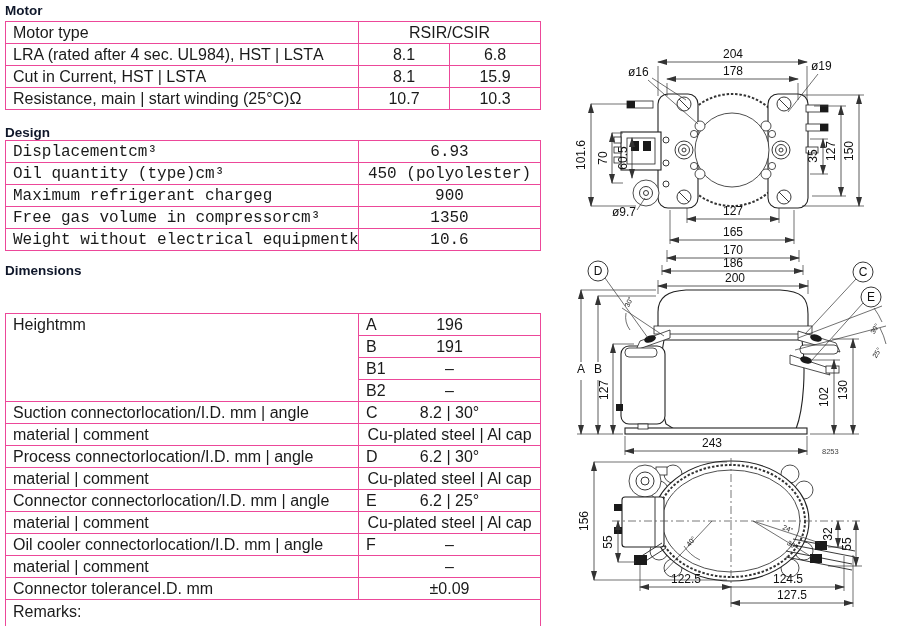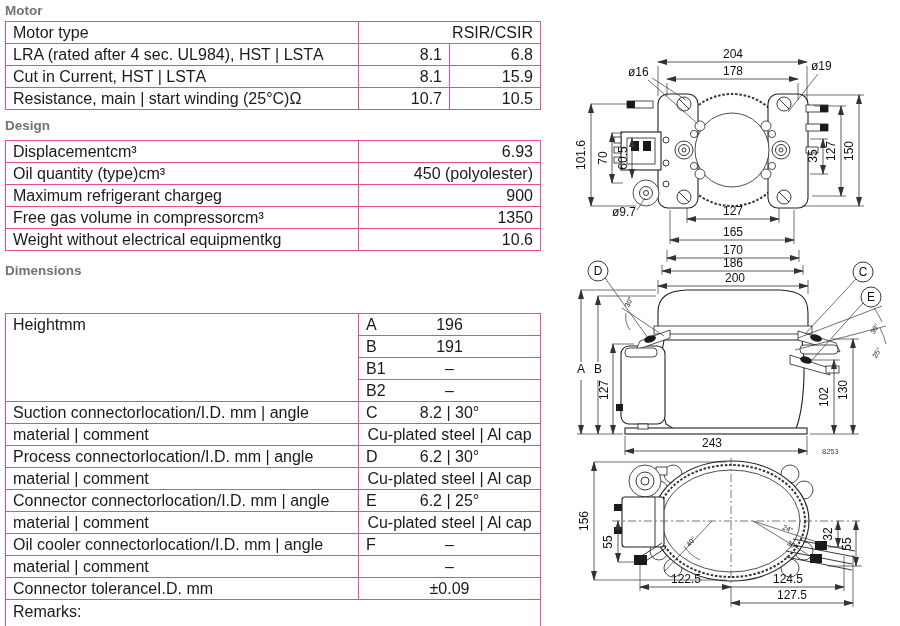--- a/index.html
+++ b/index.html
@@ -1,24 +1,24 @@
 <!DOCTYPE html>
 <html><head>
 <meta charset="utf-8">
 <style>
   html,body{margin:0;padding:0;}
   body{
     width:900px;height:626px;background:#fff;position:relative;
     font-family:"Liberation Sans",sans-serif;color:#1a1a1a;overflow:hidden;
   }
-  .heading{position:absolute;left:5px;font-size:13.5px;font-weight:bold;color:#737373;}
+  .heading{position:absolute;left:5px;font-size:13.5px;font-weight:bold;color:#0f172a;}
   table{border-collapse:collapse;table-layout:fixed;width:535px;position:absolute;left:5px;background:#fff;}
   td{border:1px solid #ec4899;font-size:16px;height:21px;padding:0 7px;overflow:hidden;white-space:nowrap;}
   .lu{display:flex;justify-content:flex-start;align-items:center;}
-  .val{text-align:right;}
+  .val{text-align:center;}
   .kv{position:relative;text-align:center;}
   .kv .k{position:absolute;left:7px;top:50%;transform:translateY(-50%);}
   td.merged{vertical-align:top;padding-top:2px;}
   td.remarks{vertical-align:top;padding-top:3px;height:42px;}
   svg text{font-family:"Liberation Sans",sans-serif;fill:#111;}
   .dim{stroke:#333;stroke-width:0.8;fill:none;}
   .ext{stroke:#333;stroke-width:0.7;fill:none;}
   .out{stroke:#222;stroke-width:1.1;fill:#fff;}
   .thin{stroke:#222;stroke-width:0.8;fill:#fff;}
   .nofill{stroke:#222;stroke-width:0.9;fill:none;}
@@ -65,27 +65,27 @@
     <td class="val">15.9</td>
   </tr>
   <tr>
     <td>
           <div class="lu">
             <span>Resistance, main | start winding (25°C)</span>
             <span>Ω</span>
           </div>
         </td>
     <td class="val">10.7</td>
-    <td class="val">10.5</td>
+    <td class="val">10.3</td>
   </tr>
 </tbody>
   </table>
 
-<div class="heading" style="top:118px;">Design</div>
-<table style="top:140px;">
+<div class="heading" style="top:125px;">Design</div>
+<table style="top:140px;font-family:Liberation Mono, monospace;">
   <colgroup>
       <col style="width:353px">
       <col style="width:182px">
     </colgroup>
   <tbody>
       <tr>
     <td>
           <div class="lu">
             <span>Displacement</span>
             <span>cm³</span>

